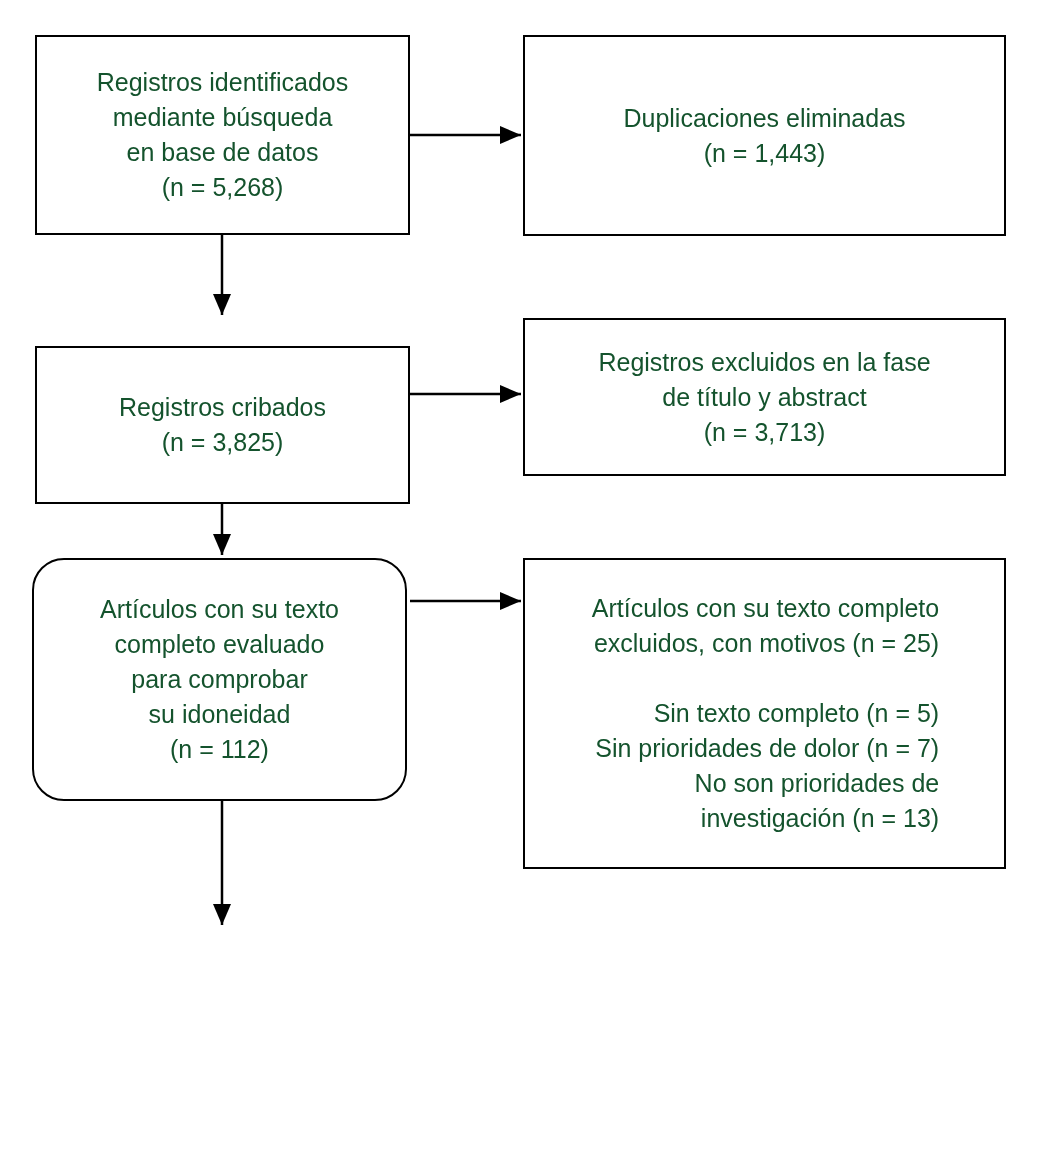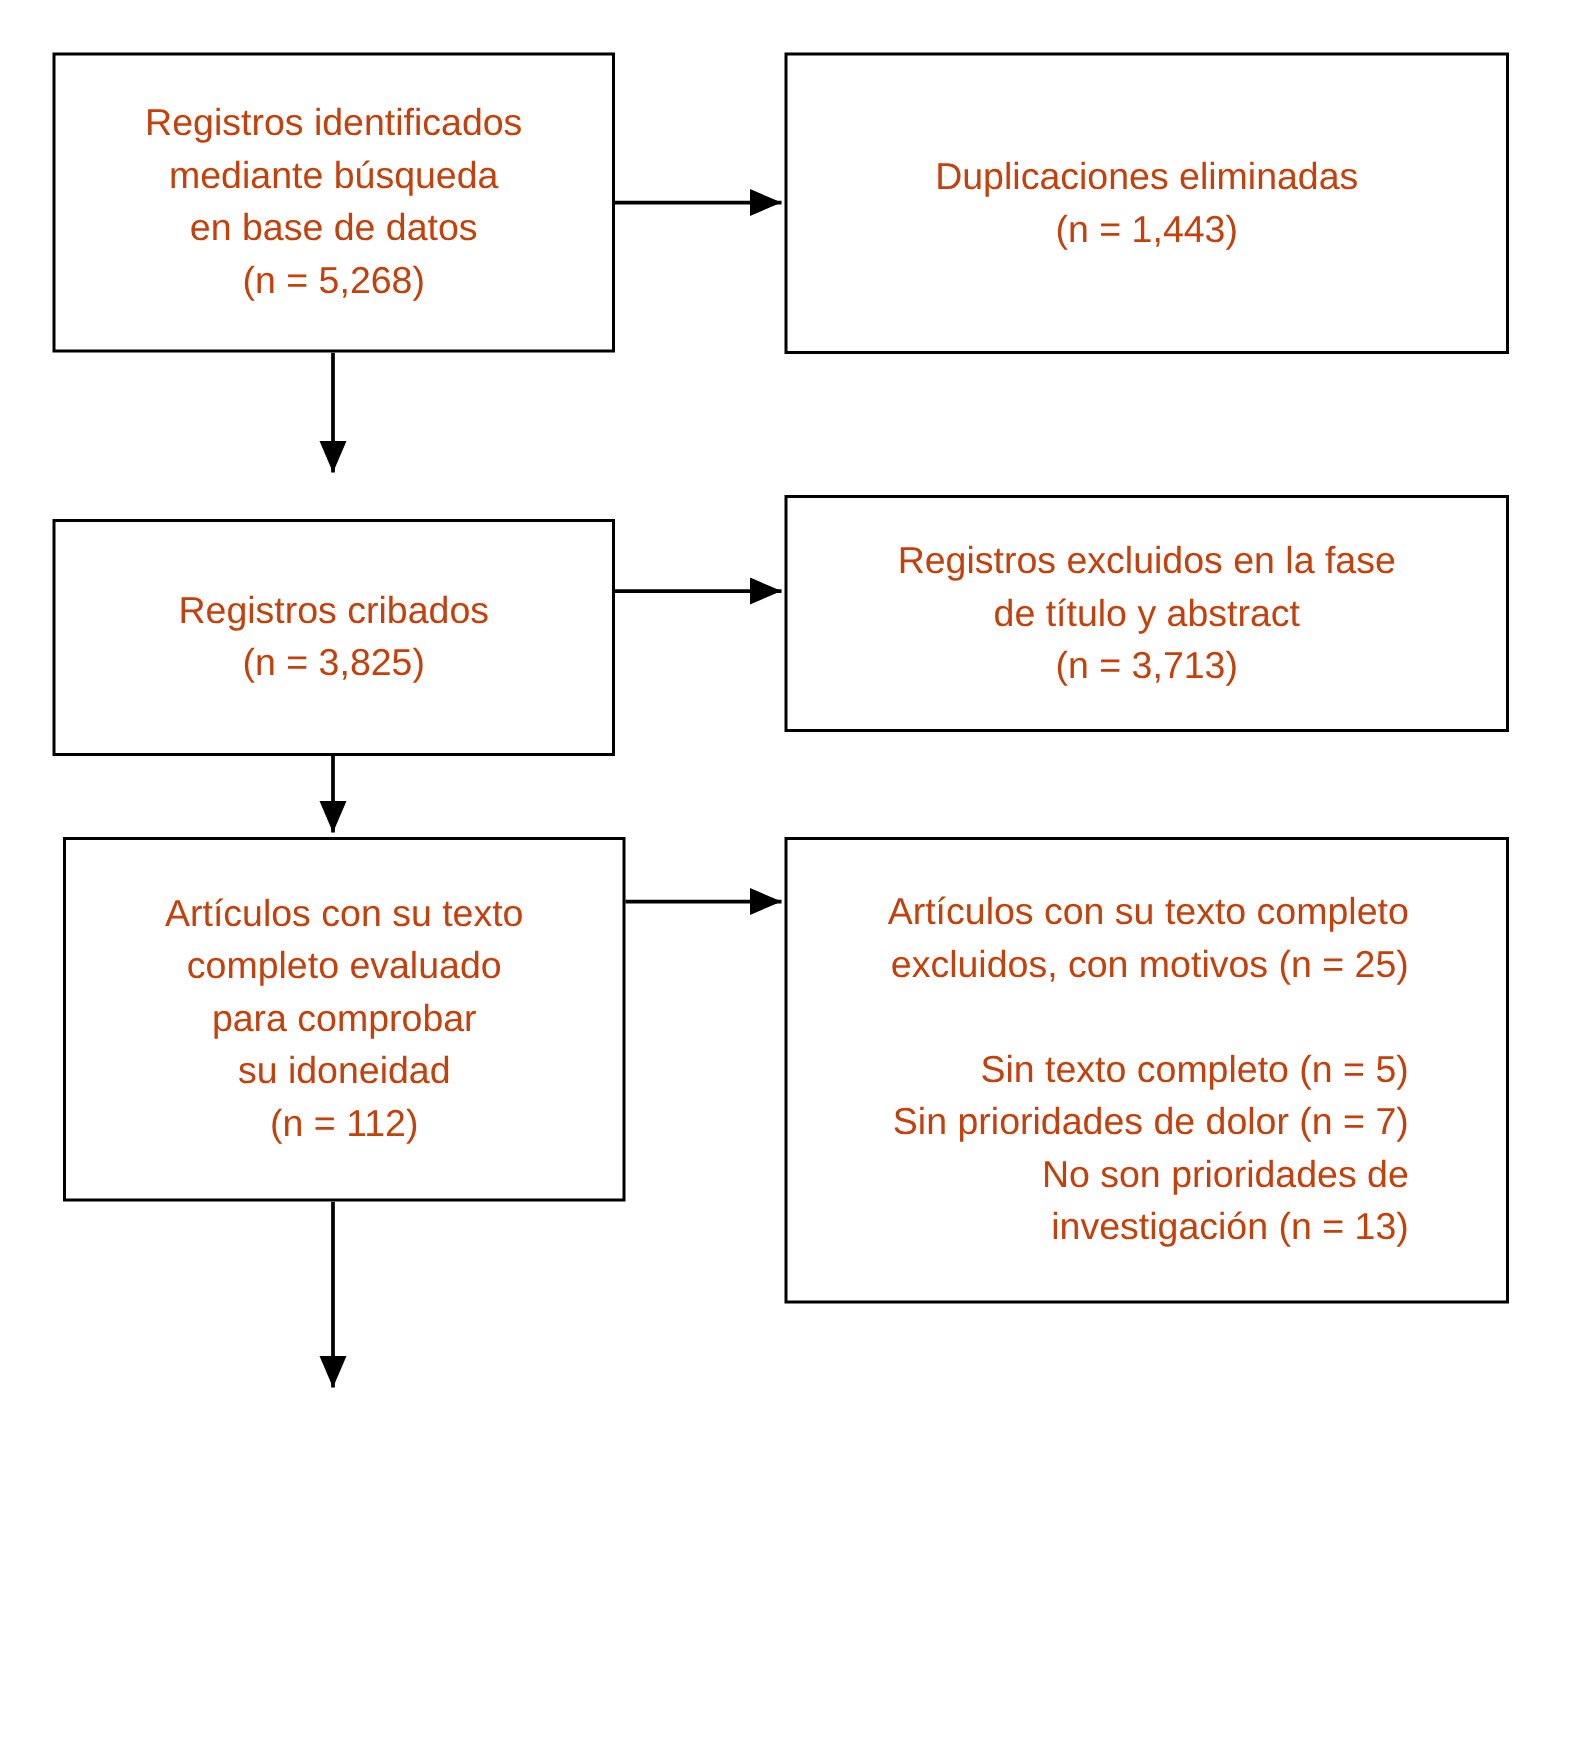--- a/index.html
+++ b/index.html
@@ -6,21 +6,21 @@
     margin: 0;
     padding: 0;
     background: #ffffff;
   }
   #canvas {
     position: relative;
     width: 940px;
     height: 1158px;
     background: #ffffff;
     font-family: "Liberation Sans", sans-serif;
-    color: #c2410c;
+    color: #14532d;
   }
   .flow-box {
     position: absolute;
     box-sizing: border-box;
     border: 2.5px solid #000000;
     background: #ffffff;
     display: flex;
     align-items: center;
     justify-content: center;
     font-size: 25px;
@@ -32,22 +32,22 @@
     padding: 6px 10px;
   }
   .flow-box.align-left .box-text {
     text-align: right;
     padding: 6px 14px 6px 16px;
   }
   
   .box-identified        { left: 35px;  top: 35px;  width: 375px; height: 200px; }
   .box-duplicates        { left: 523px; top: 35px;  width: 483px; height: 201px; }
   .box-screened          { left: 35px;  top: 318px; width: 375px; height: 158px; margin-top: 28px; }
-  .box-excluded-ta       { left: 523px; top: 318px; width: 483px; height: 158px; margin-top: 12px; }
-  .box-fulltext          { left: 42px;  top: 558px; width: 375px; height: 243px; }
+  .box-excluded-ta       { left: 523px; top: 318px; width: 483px; height: 158px; }
+  .box-fulltext          { left: 32px;  top: 558px; width: 375px; height: 243px; border-radius: 32px; }
   .box-fulltext-excluded { left: 523px; top: 558px; width: 483px; height: 311px; }
   .box-included          { left: 35px;  top: 928px; width: 375px; height: 201px; }
 
   #arrow-layer {
     position: absolute;
     left: 0;
     top: 0;
     width: 1064px;
     height: 1158px;
     pointer-events: none;

